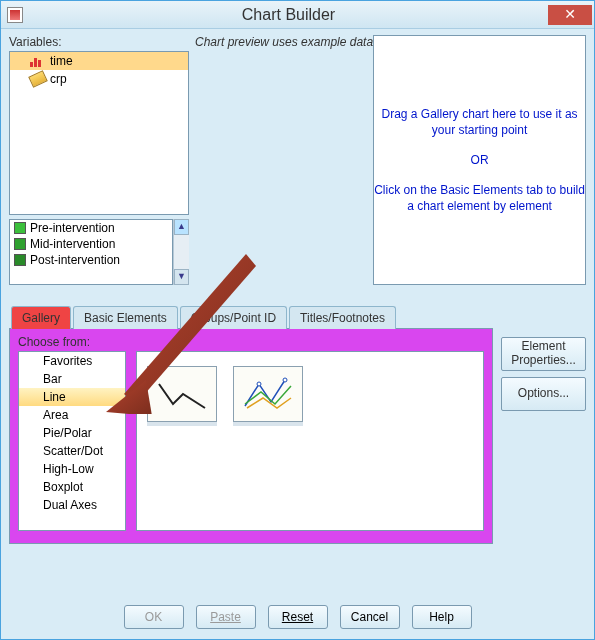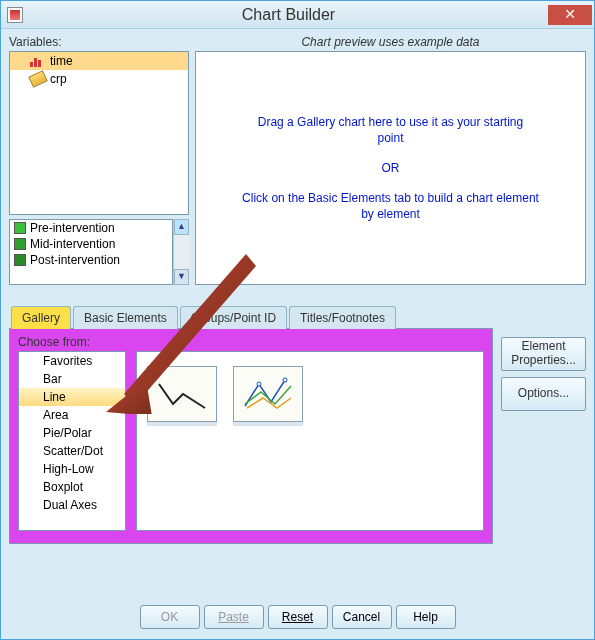--- a/index.html
+++ b/index.html
@@ -31,44 +31,44 @@
   .icon-ruler { width:16px; height:12px; background:linear-gradient(#fdd96c,#e6b33a); border:1px solid #a4791c; position:relative; transform:rotate(-25deg);}
   .scroller { display:flex; flex-direction:column; width:16px; background:#e6eef4; border-left:1px solid #b6c9d7; }
   .sbtn { height:16px; background:#d4e5ef; border:1px solid #9bb3c4; color:#3a3a8c; text-align:center; line-height:12px; font-size:9px; cursor:default;}
   .sbtn.active{background:#b9e3ff;}
   .cats { height:66px; margin-top:4px; display:flex; }
   .cats .listbox{flex:1}
   .cat-item{display:flex;align-items:center;gap:4px;padding:1px 4px;}
   .swatch{width:12px;height:12px;border:1px solid #555}
   .sw-g1{background:#3cbf3c}.sw-g2{background:#2fa02f}.sw-g3{background:#2a8a2a}
 
-  .preview-col { flex:1; display:flex; flex-direction:column;}
+  .preview-col { flex:1; display:flex; flex-direction:row;}
   .preview-caption { text-align:center; font-style:italic; color:#333; margin-bottom:2px;}
   .preview-box { flex:1; background:#fff; border:1px solid #7a9ab0; display:flex; flex-direction:column; align-items:center; justify-content:center; gap:14px;}
   .preview-box span { color:#0015cc; font-size:12px; text-align:center; line-height:1.35;}
 
   
   .mid { display:flex; gap:8px; margin-top:20px;}
   .tabarea { flex:1;}
   .tabs { display:flex; gap:2px; padding-left:2px;}
   .tab { padding:4px 10px; border:1px solid #8eb6cc; border-bottom:none; background:#d4e7f1; color:#333; border-radius:3px 3px 0 0; cursor:default; position:relative; top:1px;}
-  .tab.active { background:#fde047; font-weight:400;}
+  .tab.active { background:#ef4444; font-weight:400;}
   .tab-body { height:216px; border:1px solid #7a9ab0; background:#d946ef; padding:6px 8px 8px 8px;}
   .choose-row { display:flex; gap:10px;}
   .choose-box { width:108px; height:180px; background:#fff; border:1px solid #7a9ab0;}
   .choose-box div { padding:2px 24px; cursor:default;}
   .choose-box div.sel-line { background:linear-gradient(#fff3c2,#ffda80); }
   .thumbs { flex:1; height:180px; background:#fff; border:1px solid #7a9ab0; display:flex; gap:16px; padding:14px 10px; align-items:flex-start;}
   .thumb { width:70px; height:56px; background:#fcfcf7; border:1px solid #8aa0b0; box-shadow:0 4px 0 #d9e4ec; display:flex; align-items:center; justify-content:center; cursor:default;}
 
   .side { width:85px; display:flex; flex-direction:column; gap:6px; margin-top:32px;}
   .side button { height:34px; background:linear-gradient(#f4fbff,#d6eaf4); border:1px solid #7a9ab0; color:#333; text-align:center; line-height:1.15; padding:2px 3px; cursor:default; border-radius:2px;}
 
   
-  .bottom { position:absolute; left:0; right:0; bottom:10px; display:flex; justify-content:center; gap:4px;}
+  .bottom { position:absolute; left:0; right:0; bottom:10px; display:flex; justify-content:center; gap:12px;}
   .bottom button { width:60px; height:24px; background:linear-gradient(#f4fbff,#d6eaf4); border:1px solid #7a9ab0; border-radius:3px; cursor:default;}
   .bottom button:disabled { color:#9a9a9a;}
   .bottom .u { text-decoration:underline;}
 
   
   .arrow { position:absolute; pointer-events:none; top:225px; left:105px; width:150px; height:160px; z-index:50;}
 </style>
 </head>
 <body>
 

